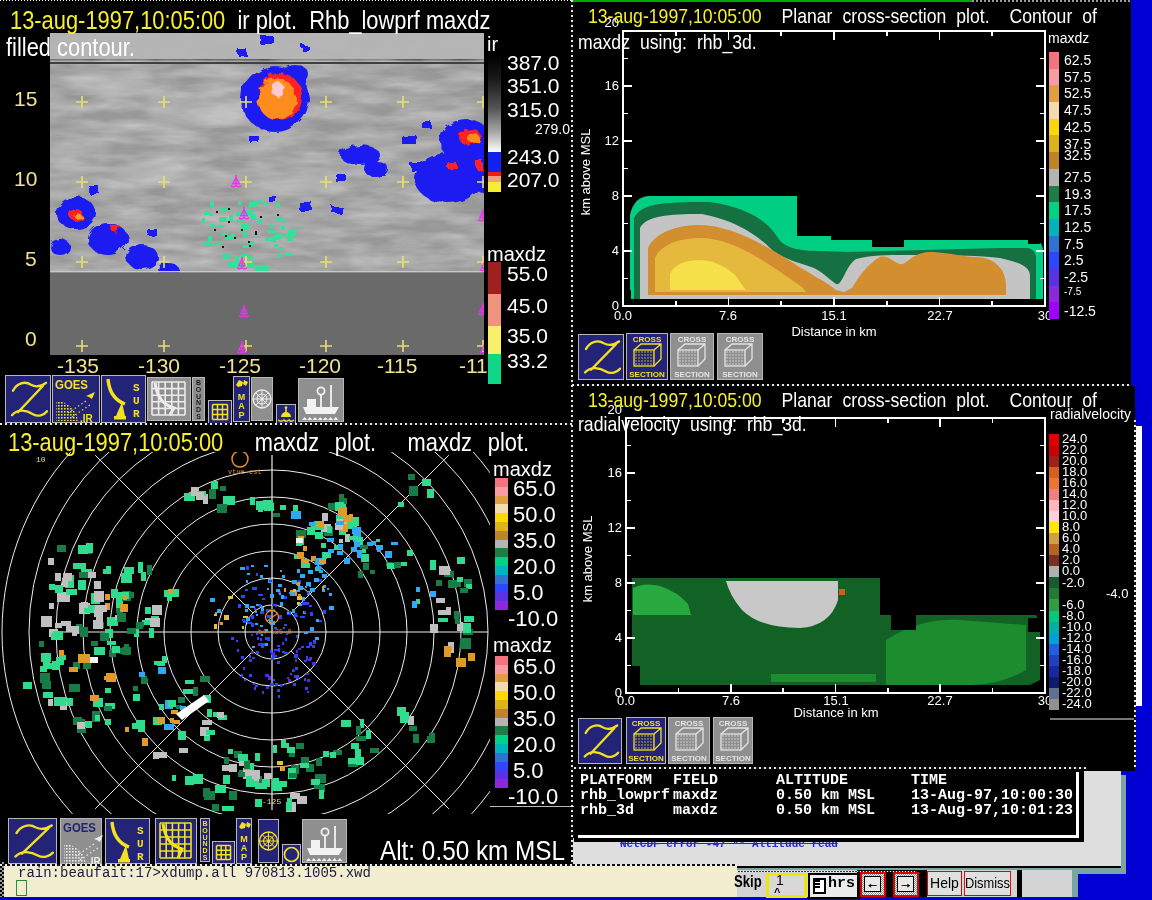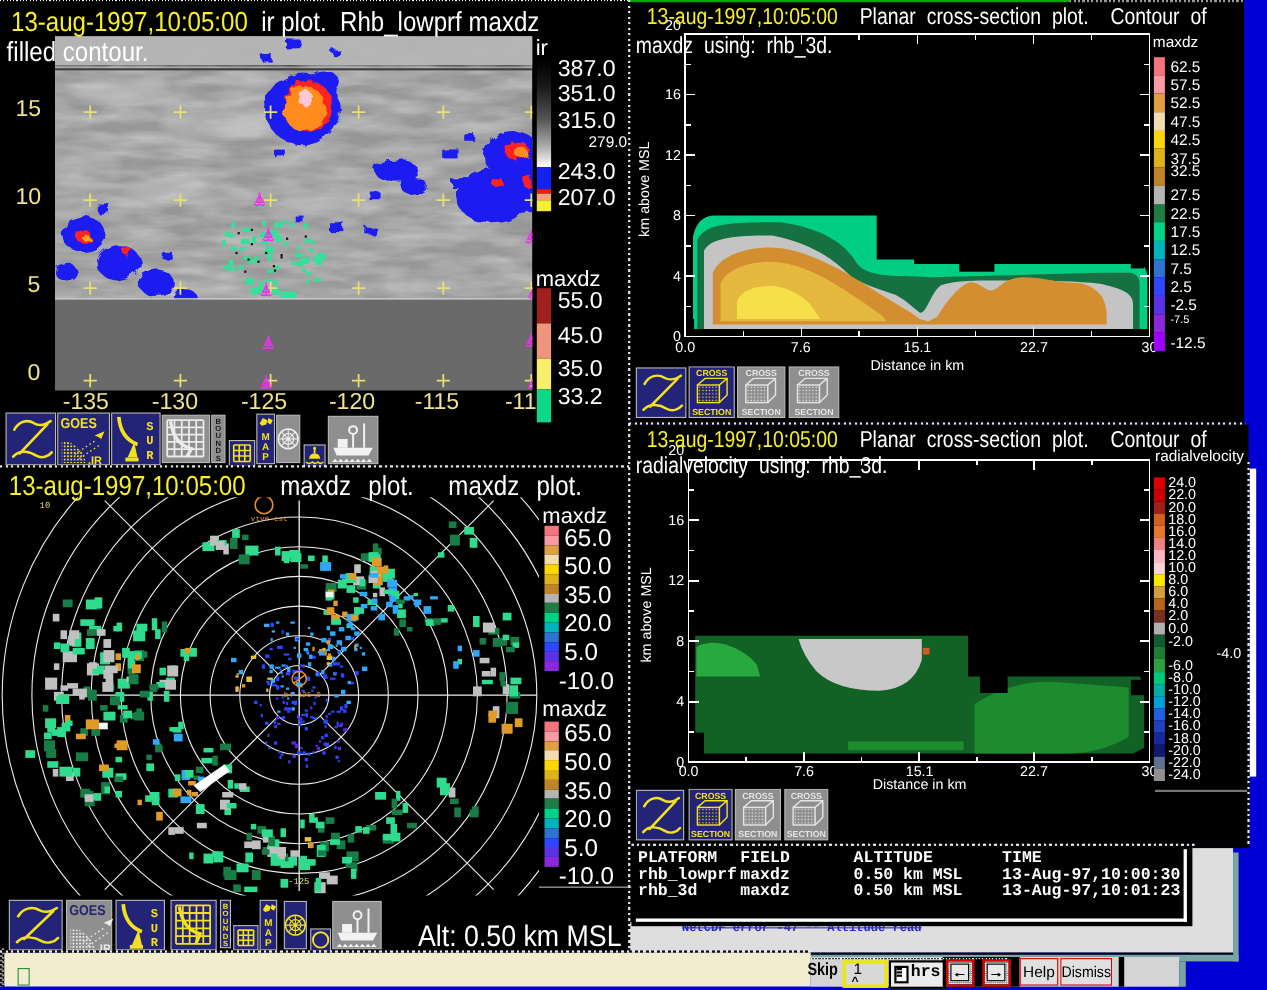--- a/index.html
+++ b/index.html
@@ -1125,21 +1125,21 @@
     </div>
 <div id="trcblabs">
       <div class="cblab" style="left:1064px;top:52px;font-size:14px;">62.5</div>
       <div class="cblab" style="left:1064px;top:68.7px;font-size:14px;">57.5</div>
       <div class="cblab" style="left:1064px;top:85.4px;font-size:14px;">52.5</div>
       <div class="cblab" style="left:1064px;top:102.1px;font-size:14px;">47.5</div>
       <div class="cblab" style="left:1064px;top:118.8px;font-size:14px;">42.5</div>
       <div class="cblab" style="left:1064px;top:135.5px;font-size:14px;">37.5</div>
       <div class="cblab" style="left:1064px;top:147px;font-size:14px;">32.5</div>
       <div class="cblab" style="left:1064px;top:168.89999999999998px;font-size:14px;">27.5</div>
-      <div class="cblab" style="left:1064px;top:185.6px;font-size:14px;">22.5</div>
+      <div class="cblab" style="left:1064px;top:185.6px;font-size:14px;">19.3</div>
       <div class="cblab" style="left:1064px;top:202.29999999999998px;font-size:14px;">17.5</div>
       <div class="cblab" style="left:1064px;top:219px;font-size:14px;">12.5</div>
       <div class="cblab" style="left:1064px;top:235.7px;font-size:14px;">7.5</div>
       <div class="cblab" style="left:1064px;top:252.39999999999998px;font-size:14px;">2.5</div>
       <div class="cblab" style="left:1064px;top:269.1px;font-size:14px;">-2.5</div>
       <div class="cblab" style="left:1064px;top:285.79999999999995px;font-size:10px;">-7.5</div>
       <div class="cblab" style="left:1064px;top:302.5px;font-size:14px;">-12.5</div>
     </div>
 
 <div class="abs" id="tbar-tr" style="left:576px;top:333px;width:200px;height:48px;">
@@ -1341,20 +1341,21 @@
 <div class="abs" style="left:574px;top:768px;width:510px;height:74px;background:#000;"></div>
 <div class="abs" style="left:1076px;top:772px;width:3px;height:66px;background:#fff;"></div>
 <div class="abs" style="left:578px;top:835px;width:501px;height:3px;background:#fff;"></div>
 <div class="abs mono" id="pftable" style="left:0;top:0;font-size:15px;font-weight:bold;color:#fff;white-space:pre;z-index:10;">
 <span class="abs" style="left:580px;top:772px;">PLATFORM</span><span class="abs" style="left:673px;top:772px;">FIELD</span><span class="abs" style="left:776px;top:772px;">ALTITUDE</span><span class="abs" style="left:911px;top:772px;">TIME</span>
 <span class="abs" style="left:580px;top:787px;">rhb_lowprf</span><span class="abs" style="left:673px;top:787px;">maxdz</span><span class="abs" style="left:776px;top:787px;">0.50 km MSL</span><span class="abs" style="left:911px;top:787px;">13-Aug-97,10:00:30</span>
 <span class="abs" style="left:580px;top:802px;">rhb_3d</span><span class="abs" style="left:673px;top:802px;">maxdz</span><span class="abs" style="left:776px;top:802px;">0.50 km MSL</span><span class="abs" style="left:911px;top:802px;">13-Aug-97,10:01:23</span></div>
 
 <div class="abs" style="left:0;top:866px;width:737px;height:31px;background:#f2edce;"></div>
 <div class="abs" style="left:0;top:862px;width:4px;height:38px;background:repeating-conic-gradient(#999 0 25%,#000 0 50%) 0 0/4px 4px;"></div>
+<div class="abs mono" style="left:18px;top:865px;font-size:14px;color:#1a1a40;">rain:beaufait:17&gt;xdump.all 970813.1005.xwd</div>
 <div class="abs" style="left:16px;top:880px;width:9px;height:14px;border:1px solid #2e8b2e;"></div>
 <div class="abs" style="left:0;top:897px;width:1152px;height:3px;background:#0000D4;"></div>
 
 <div class="abs" style="left:737px;top:870px;width:335px;height:27px;background:#d4d4d4;"></div>
 <div class="abs" style="left:1072px;top:874px;width:6px;height:23px;background:#79a5a5;"></div>
 <div class="abs" style="left:734px;top:873px;font-size:16px;font-weight:bold;color:#000;transform:scaleX(.82);transform-origin:0 0;">Skip</div>
 <div class="abs" style="left:766px;top:873px;width:35px;height:19px;background:#d8d8d8;border:3px solid #ece800;"></div>
 <div class="abs" style="left:776px;top:872px;font-size:14px;color:#000;">1</div>
 <div class="abs" style="left:808px;top:873px;width:48px;height:22px;background:#ececec;border:2px solid #000;"></div>
 <div class="abs" style="left:813px;top:878px;width:9px;height:12px;border:2px solid #000;background:#fff;"></div>

